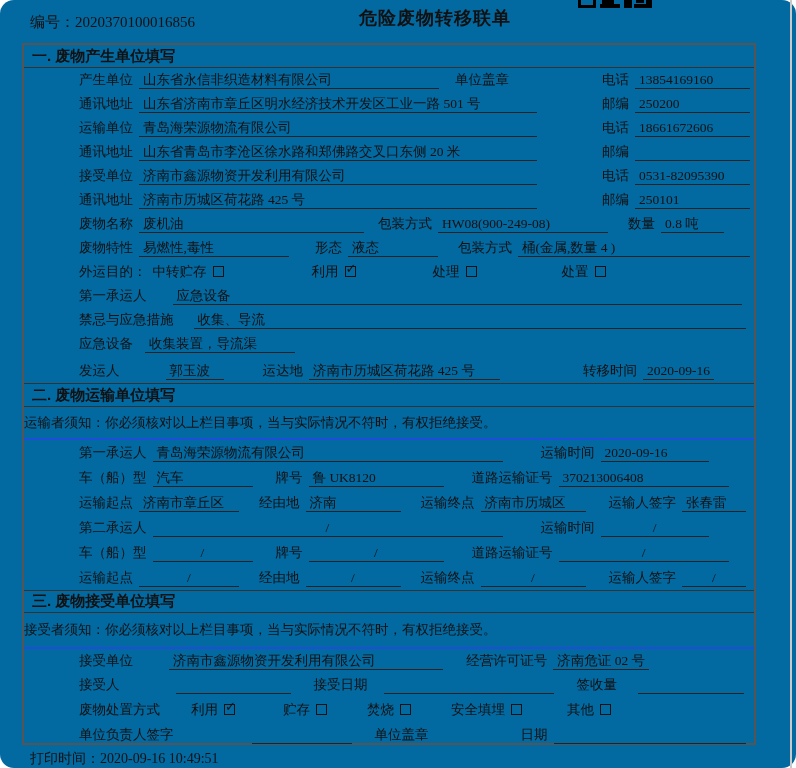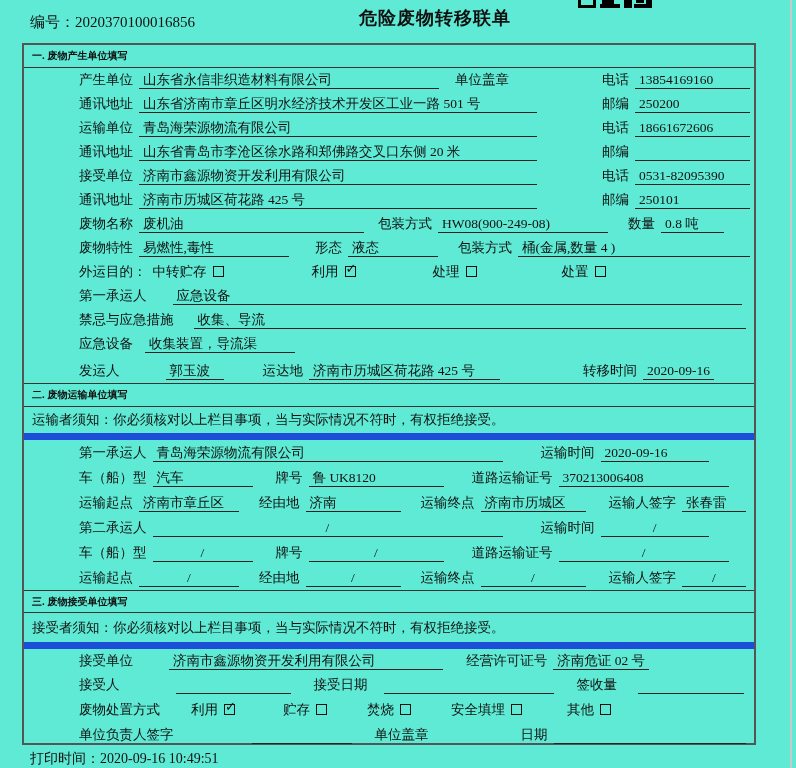--- a/index.html
+++ b/index.html
@@ -1,33 +1,33 @@
 <!DOCTYPE html>
 <html><head>
 <meta charset="utf-8">
 <style>
   * { margin:0; padding:0; box-sizing:border-box; }
   html,body { width:796px; height:768px; background:#fff; }
   body { font-family:"Liberation Serif","DejaVu Serif",serif; color:#111; position:relative; overflow:hidden; }
-  .sheet { position:absolute; inset:0; background:#5eead4; }
+  .sheet { position:absolute; inset:0; background:#0369a1;border-radius:14px; }
   .serial { position:absolute; left:30px; top:13px; font-size:15px; white-space:nowrap; }
   .title { position:absolute; left:0; right:0; top:6px; text-align:center; text-indent:74px;
            font-family:"Liberation Sans","DejaVu Sans",sans-serif; font-weight:bold; font-size:18px; letter-spacing:1px; }
   .qr { position:absolute; left:578px; top:0; width:74px; height:8px; }
   .qr i { position:absolute; background:#000; display:block; }
   .qr i.hollow { background:transparent; border:3px solid #000; border-top:none; }
   .edge { position:absolute; left:790px; top:0; width:2px; height:768px; background:#c9c9c9; }
   .ptime { position:absolute; left:30px; top:750px; font-size:14px; }
 
   .tbl { position:absolute; left:22px; top:43px; width:734px; height:702px; border:2px solid #555;
          display:flex; flex-direction:column; font-size:13.5px; }
-  .shead { font-family:"Liberation Sans","DejaVu Sans",sans-serif; font-weight:bold; font-size:10px;
+  .shead { font-family:"Liberation Sans","DejaVu Sans",sans-serif; font-weight:bold; font-size:15px;
            padding-left:8px; display:flex; align-items:center; border-bottom:1px solid #333; flex:none; }
   .shead.bt { border-top:1px solid #333; }
-  .notice { display:flex; align-items:center; border-bottom:7px solid #1d4ed8; padding-left:8px; flex:none; }
+  .notice { display:flex; align-items:center; border-bottom:2px solid #1d4ed8; padding-left:0; flex:none; }
   .row { display:flex; align-items:flex-end; padding-bottom:3px; flex:none; line-height:18px; }
   .h23{height:23px}.h24{height:24px}.h25{height:25px}.h27{height:27px}.h33{height:33px}.h36{height:36px}
   .lb { white-space:nowrap; padding-left:8px; padding-right:6px; height:18px;margin-left:47px; }
   .u  { border-bottom:1px solid #222; padding:0 4px; white-space:nowrap; height:18px; line-height:18px; }
   .u.f { flex:1; }
   .u.c { text-align:center; }
   .left { display:flex; width:523px; flex:none; }
   .left .u.fl { flex:1; margin-right:10px; }
   .rgt { display:flex; flex:1; }
   .rgt .u { flex:1; margin-right:4px; }

